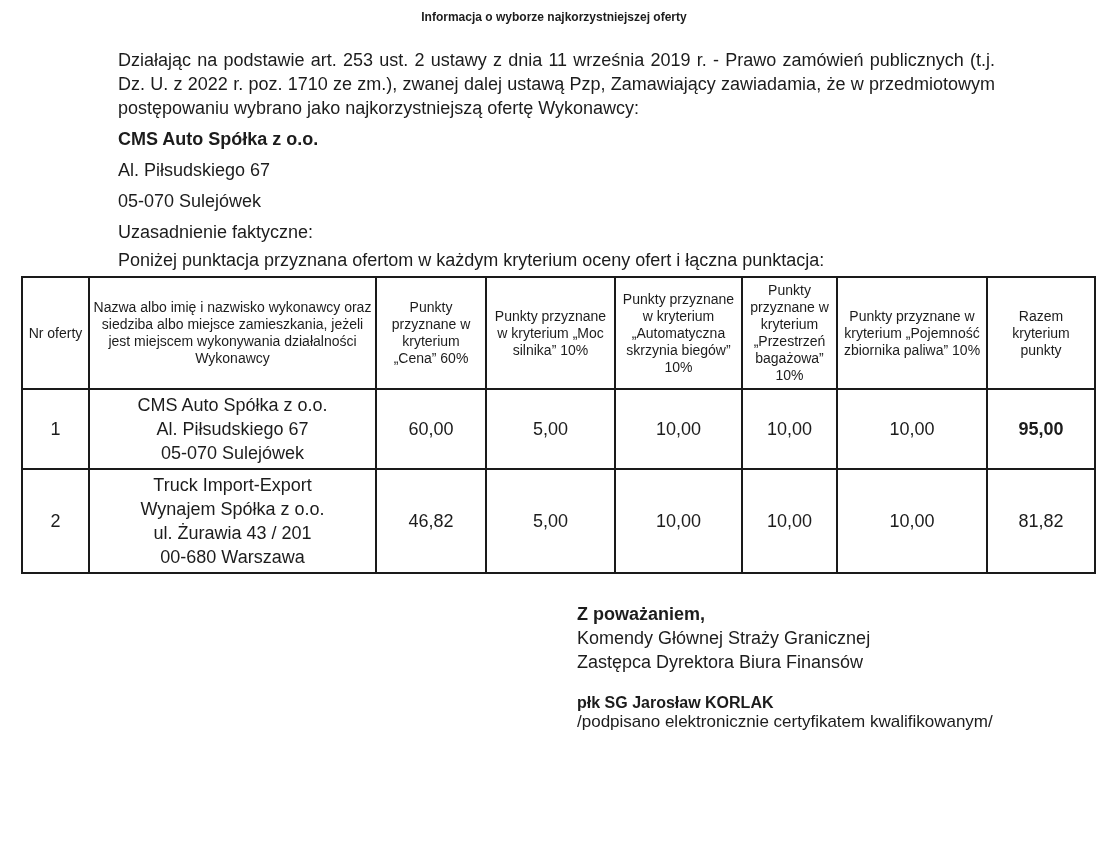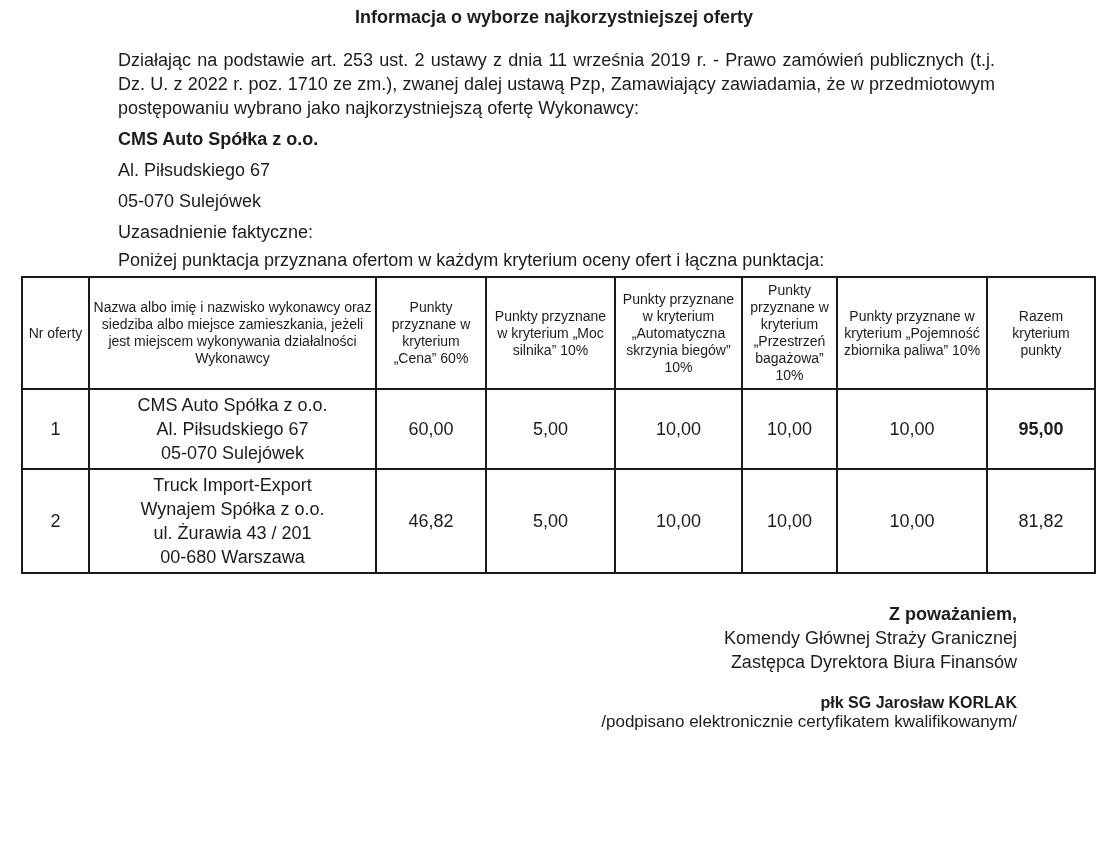--- a/index.html
+++ b/index.html
@@ -9,21 +9,21 @@
     height: 855px;
     overflow: hidden;
     font-family: "Liberation Sans", "DejaVu Sans", sans-serif;
     color: #1c1c1c;
   }
   .page { width: 1108px; height: 855px; background: #ffffff; position: relative; }
 
   .doc-title {
     margin-top: 5px;
     text-align: center;
-    font-size: 18px;
+    font-size: 12px;
     font-weight: bold;
     line-height: 24px;
   }
 
   .content {
     margin: 19px 113px 0 118px;
     font-size: 18px;
     line-height: 24px;
   }
   .content p { margin-top: 7px; }
@@ -58,21 +58,21 @@
   td.cell-name {
     text-align: left;
     padding-left: 12px;
     white-space: pre-line;
   }
   td.cell-total-bold { font-weight: bold; border-radius: 19px; }
 
   .signature {
     margin: 28px 0 0 577px;
     width: 440px;
-    text-align: right;
+    text-align: left;
     font-size: 18px;
     line-height: 24px;
   }
   .signature .closing { font-weight: bold; }
   .signature .signer-name {
     margin-top: 18px;
     font-size: 16px;
     font-weight: bold;
     line-height: 22px;
   }

